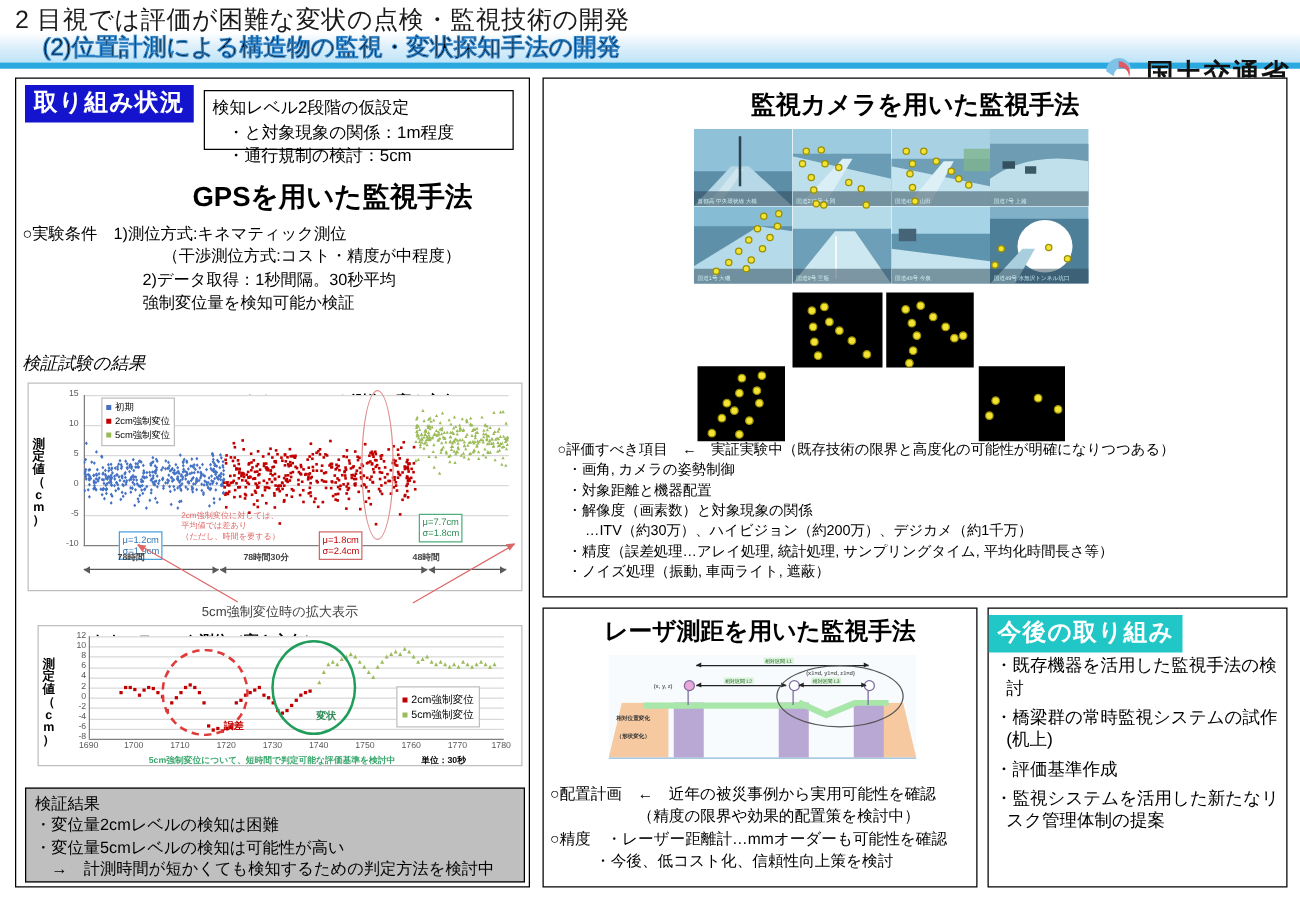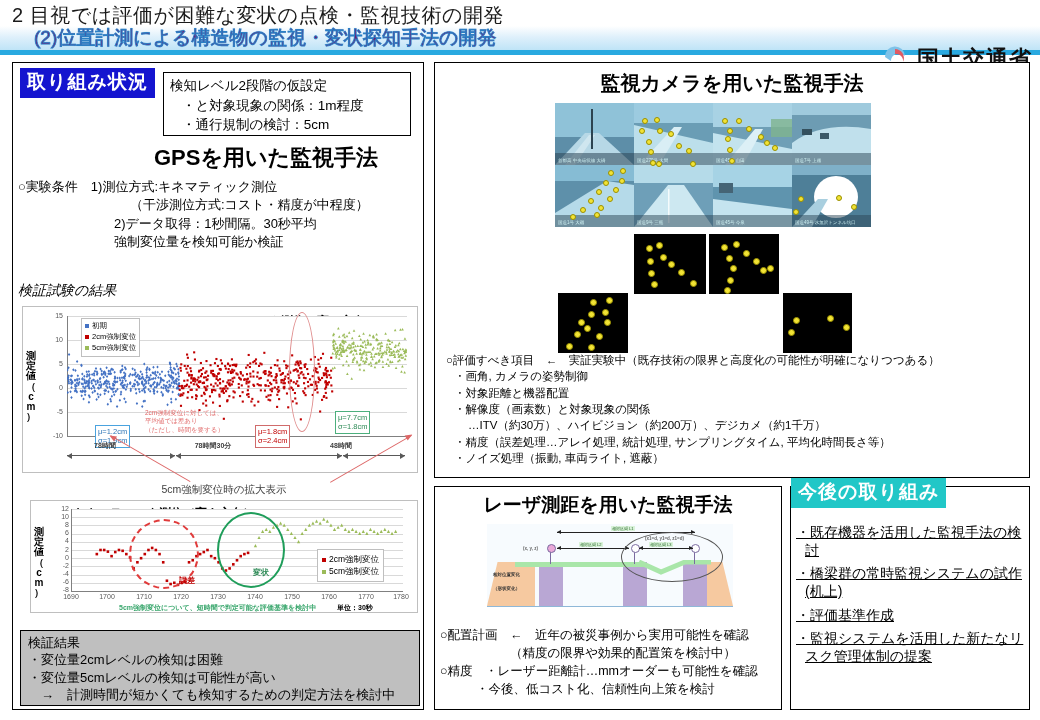--- a/index.html
+++ b/index.html
@@ -10,35 +10,35 @@
     -webkit-font-smoothing:none;
   }
   .slide{position:relative;width:1040px;height:720px;}
 
   
   .header{position:absolute;left:0;top:0;width:1040px;height:56px;}
   .hdr-line1{position:absolute;left:12px;top:2px;font-size:20px;color:#1a1a1a;letter-spacing:.5px;white-space:nowrap;}
   .hdr-band{position:absolute;left:0;top:26px;width:1040px;height:24px;
      background:linear-gradient(to bottom,#ffffff 0%,#dff0fb 45%,#bfe4f7 100%);}
   .hdr-line2{position:absolute;left:34px;top:25px;font-size:19px;white-space:nowrap;
-     color:#701a75;-webkit-text-stroke:.9px #2b7fc4;text-shadow:0 0 1px #2b7fc4;}
+     color:#000000;-webkit-text-stroke:.9px #2b7fc4;text-shadow:0 0 1px #2b7fc4;}
   .hdr-rule{position:absolute;left:0;top:50px;width:1040px;height:5px;background:#29a9e0;}
   .logo{position:absolute;right:8px;top:4px;display:flex;align-items:center;gap:8px;margin-top:40px;}
   .logo-mark{width:28px;height:28px;position:relative;}
   .logo-text{font-size:22px;font-weight:bold;color:#111;letter-spacing:1px;white-space:nowrap;}
 
   
   .box{position:absolute;border:1.5px solid #000;background:#fff;box-sizing:border-box;}
   .ribbon{position:absolute;background:#1414cf;color:#fff;font-size:19px;font-weight:bold;
      padding:1px 7px 3px 7px;white-space:nowrap;letter-spacing:1px;}
   .ribbon-teal{background:#21c7c7;color:#fff;}
 
   
   .left-panel{left:12px;top:62px;width:412px;height:648px;}
-  .lvl-box{left:163px;top:72px;width:248px;height:64px;font-size:13.5px;line-height:1.45;padding:3px 6px;}
+  .lvl-box{left:163px;top:72px;width:248px;height:48px;font-size:13.5px;line-height:1.45;padding:3px 6px;}
   .gps-title{position:absolute;left:48px;top:143px;width:330px;text-align:right;font-size:22px;font-weight:bold;white-space:nowrap;}
   .gps-body{position:absolute;left:18px;top:178px;width:400px;font-size:13px;line-height:1.42;}
   .gps-body .ind1{padding-left:0;}
   .gps-body .ind2{padding-left:112px;}
   .gps-body .ind3{padding-left:96px;}
   .kensho{position:absolute;left:18px;top:282px;width:400px;font-size:14px;font-style:italic;}
 
   
   .chart-box{box-sizing:border-box;border:1px solid #bfbfbf;background:#fff;}
   .chart1{position:absolute;left:22px;top:306px;width:396px;height:167px;}
@@ -105,21 +105,21 @@
      border-top:2.5px solid transparent;border-bottom:2.5px solid transparent;}
   .dim:before{left:0;border-right:4px solid #222;}
   .dim:after{right:0;border-left:4px solid #222;}
   .ellipse{position:absolute;border:1px solid #555;border-radius:50%;}
   .laser-body{position:absolute;left:440px;top:626px;width:338px;font-size:12.5px;line-height:1.44;}
   .laser-body .i1{padding-left:70px;}
   .laser-body .i2{padding-left:36px;}
 
   
   .future-panel{left:790px;top:486px;width:240px;height:224px;}
-  .future-list{position:absolute;left:796px;top:524px;width:230px;font-size:14px;line-height:1.26;text-decoration:underline;}
+  .future-list{position:absolute;left:796px;top:524px;width:230px;font-size:14px;line-height:1.26;}
   .future-list li{list-style:none;margin:0 0 6px 0;text-indent:-9px;padding-left:9px;}
   ul{margin:0;padding:0;}
 
   .redarrow{position:absolute;background:#d66;height:1px;transform-origin:0 0;}
   .redarrow:after{content:"";position:absolute;right:-1px;top:-3px;width:0;height:0;
      border-top:3.5px solid transparent;border-bottom:3.5px solid transparent;border-left:7px solid #d66;}
 </style>
 </head>
 <body>
 
@@ -1694,21 +1694,21 @@
   </div>
 
   <div class="laser-body">
     <div>○配置計画　←　近年の被災事例から実用可能性を確認</div>
     <div class="i1">（精度の限界や効果的配置策を検討中）</div>
     <div>○精度　・レーザー距離計…mmオーダーも可能性を確認</div>
     <div class="i2">・今後、低コスト化、信頼性向上策を検討</div>
   </div>
 
   <div class="box future-panel"></div>
-  <div class="ribbon ribbon-teal" style="left:791px;top:478px;">今後の取り組み</div>
+  <div class="ribbon ribbon-teal" style="left:791px;top:492px;">今後の取り組み</div>
   <ul class="future-list">
     <li>・既存機器を活用した監視手法の検討</li>
     <li>・橋梁群の常時監視システムの試作(机上)</li>
     <li>・評価基準作成</li>
     <li>・監視システムを活用した新たなリスク管理体制の提案</li>
   </ul>
 
 </div>
 
 </body></html>

